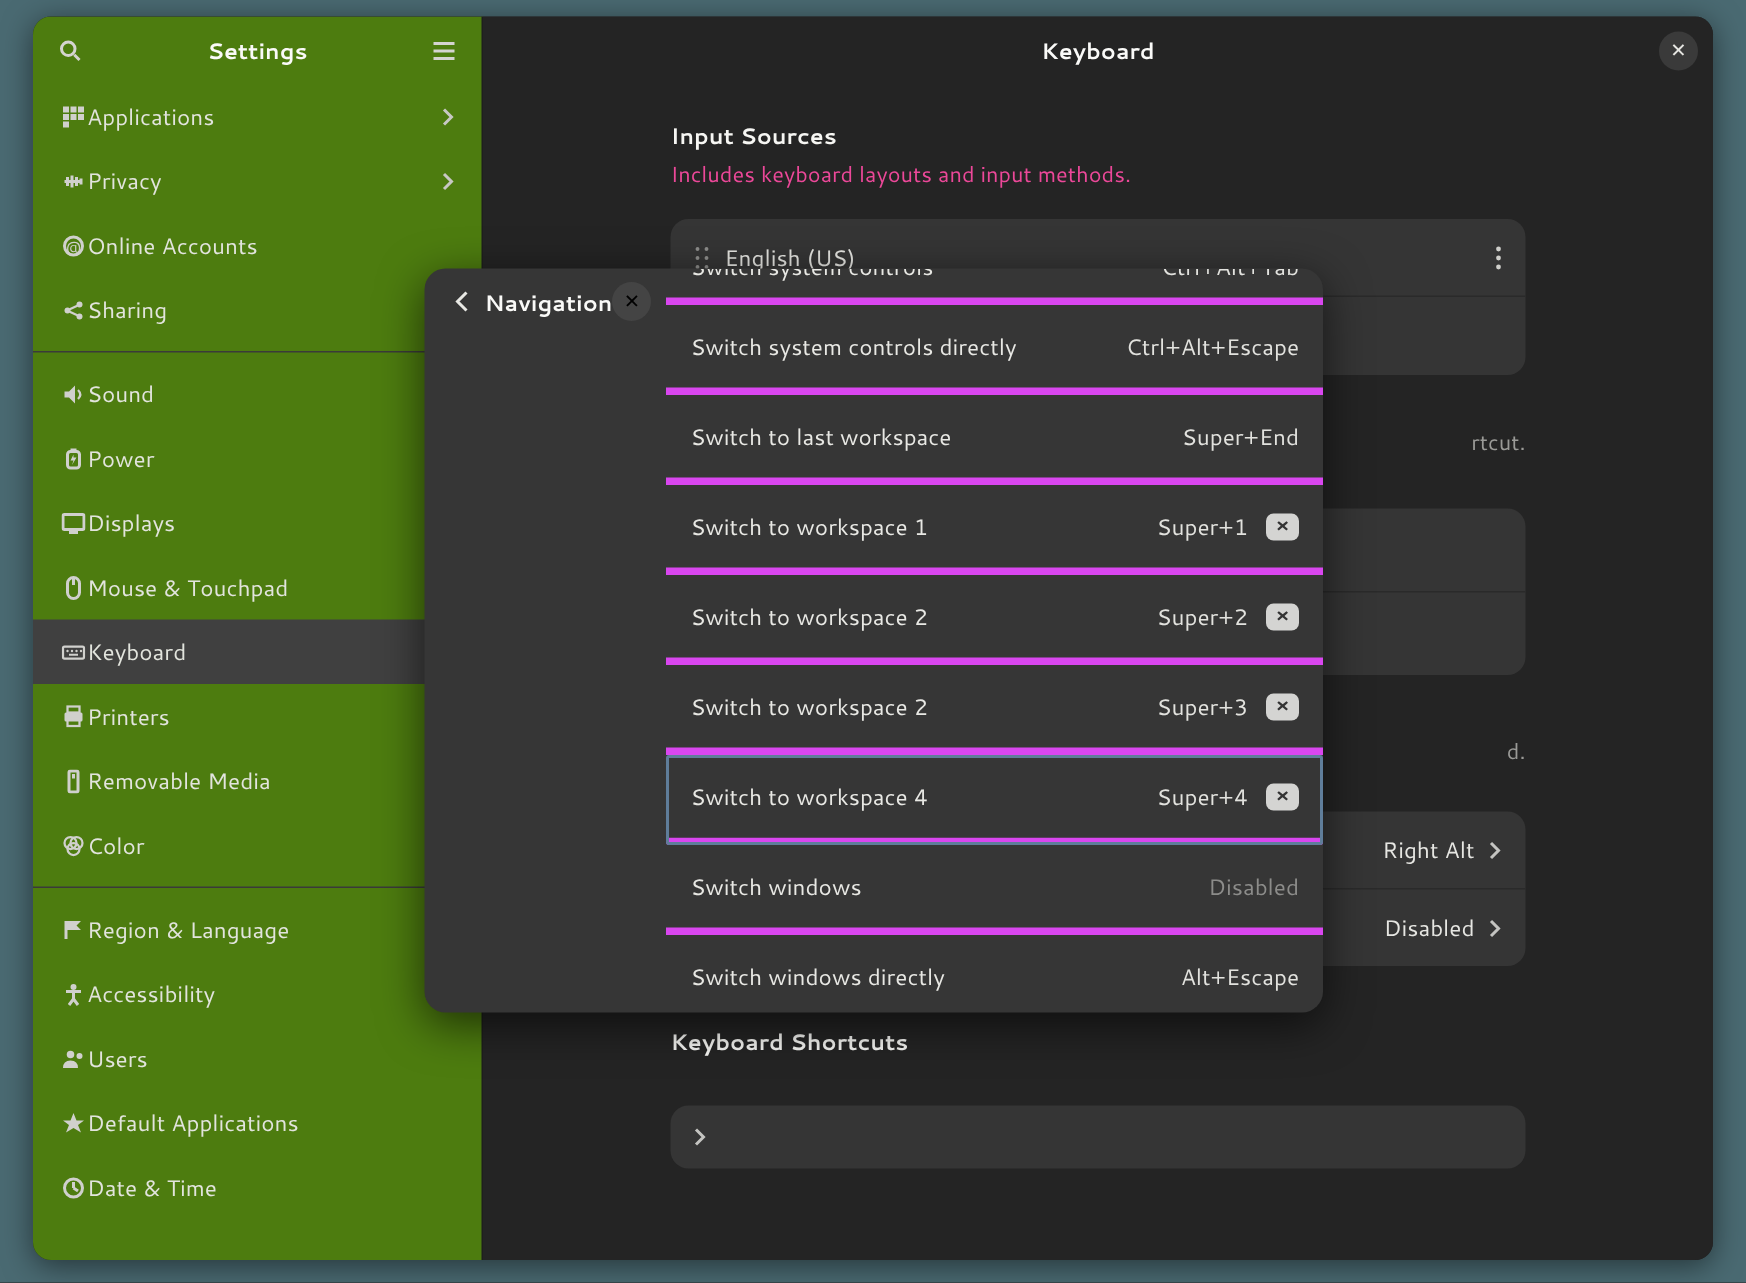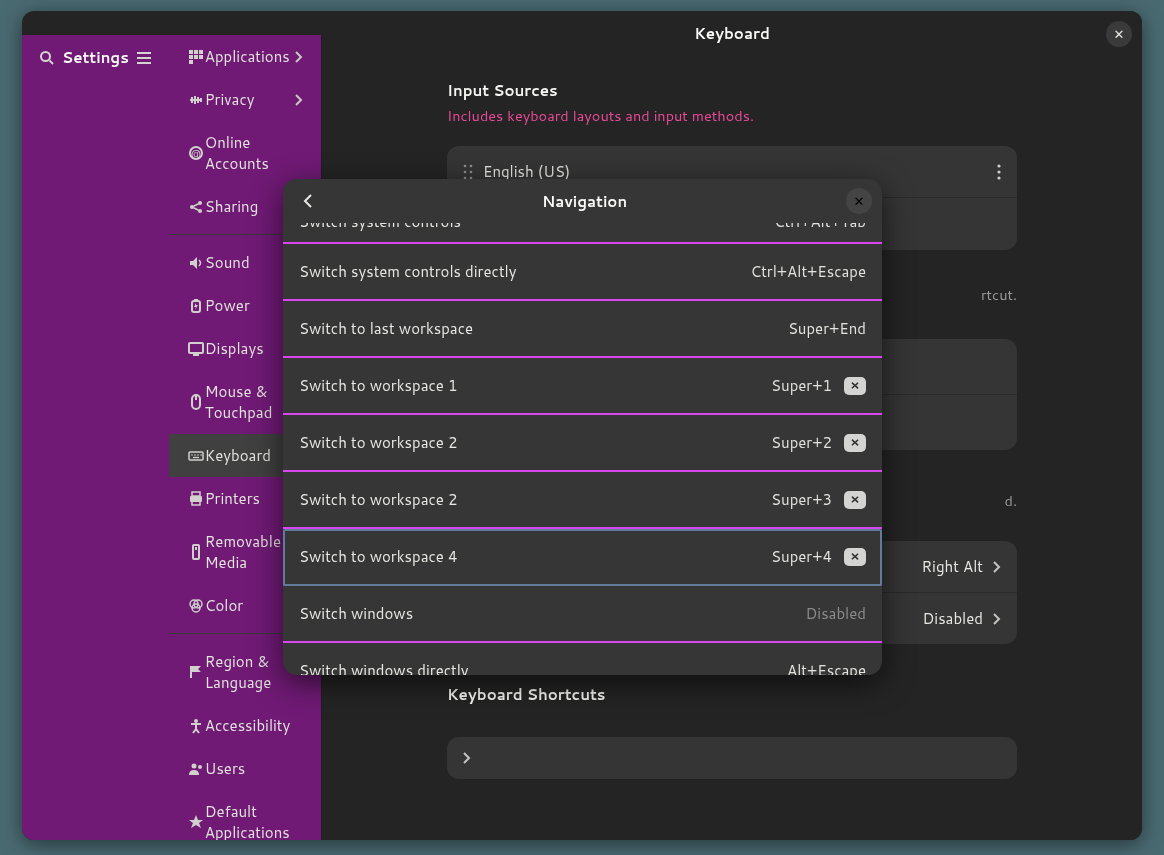--- a/index.html
+++ b/index.html
@@ -20,25 +20,24 @@
     height: 829px;
     background: #242424;
     border-radius: 12px;
     overflow: hidden;
     display: flex;
     color: #e6e6e2;
     box-shadow: 0 4px 20px rgba(0,0,0,0.5);
   }
   .sidebar {
     width: 300px;
-    background: #701a75;
-    display: flex;
-    flex-direction: row;
+    background: #4d7c0f;
+    display: flex;
+    flex-direction: column;
     border-right: 1px solid #1e1e1e;
-    margin-top: 24px;
   }
   .sidebar-header {
     height: 45px;
     display: flex;
     align-items: center;
     padding: 0 10px;
   }
   .sidebar-search { width: 30px; display:flex; justify-content:center; }
   .sidebar-title {
     flex: 1;
@@ -161,21 +160,21 @@
     position: absolute;
     left: 283px;
     top: 179px;
     width: 599px;
     height: 496px;
     background: #363636;
     border-radius: 14px;
     box-shadow: 0 8px 30px rgba(0,0,0,0.6);
     overflow: hidden;
     display: flex;
-    flex-direction: column;
+    flex-direction: row;
   }
   .modal-header {
     height: 44px;
     display: flex;
     align-items: center;
     padding: 0 10px;
   }
   .modal-back {
     width: 30px;
     display: flex;
@@ -201,21 +200,21 @@
     cursor:default;
   }
   .modal-body {
     flex: 1;
     overflow-y: auto;
   }
   .mrow {
     display: flex;
     align-items: center;
     padding: 17px 16px;
-    border-bottom: 2px solid #d946ef;
+    border-bottom: 5px solid #d946ef;
     color: #e8e8e4;
   }
   .mrow:last-child { border-bottom: none; }
   .mrow-label { flex: 1; }
   .mrow-short { color: #e2e2de; }
   .mrow-short.disabled { color: #8c8c8a; }
   .mrow.focused {
     outline: 2px solid #5f7d9a;
     outline-offset: -2px;
     border-radius: 2px;

